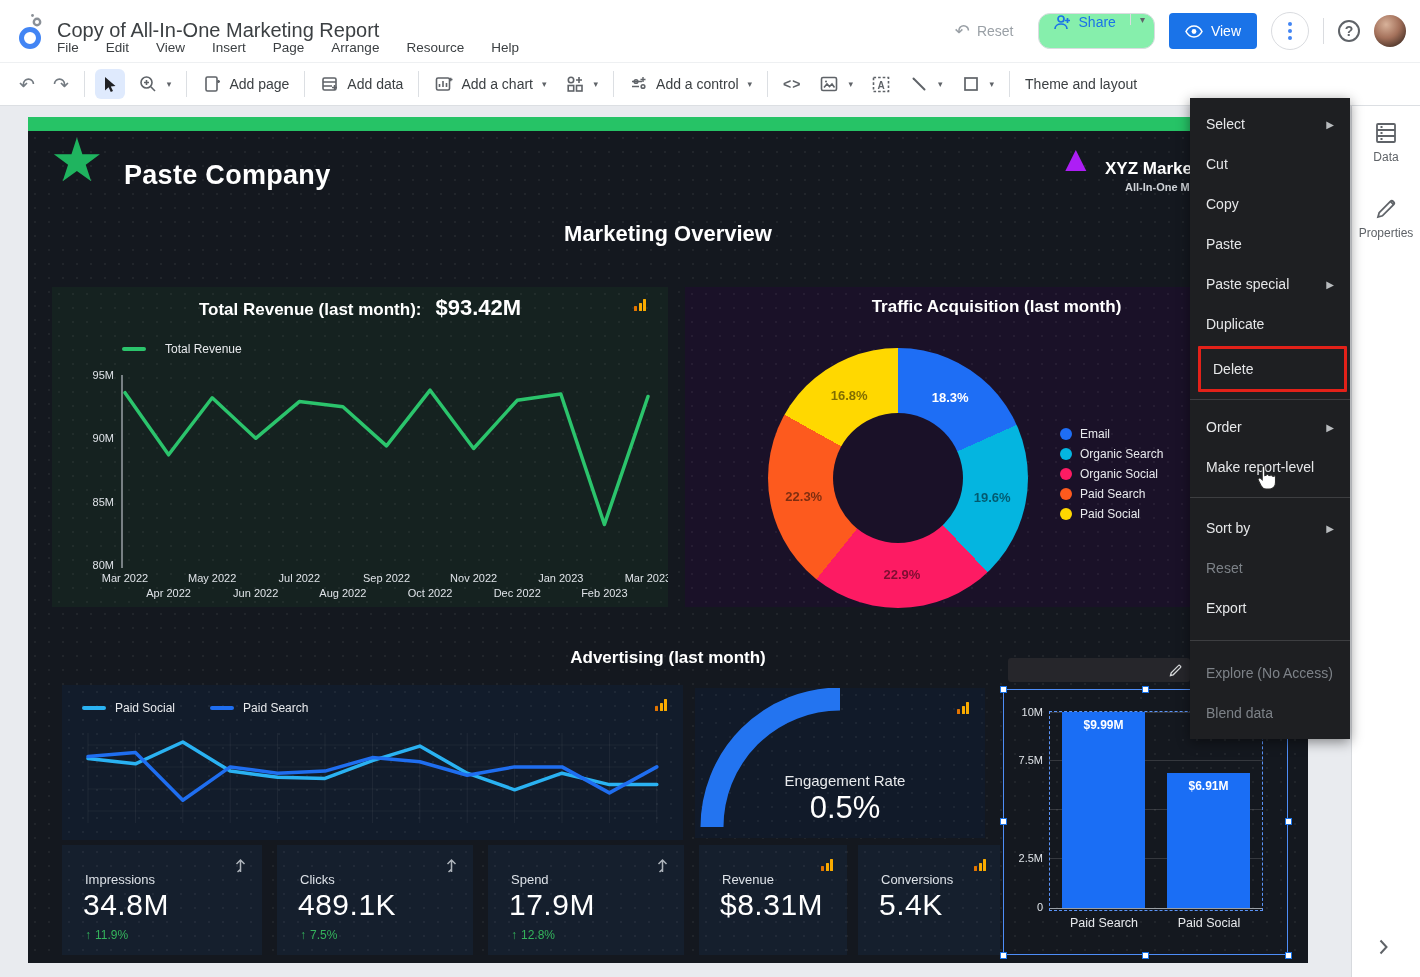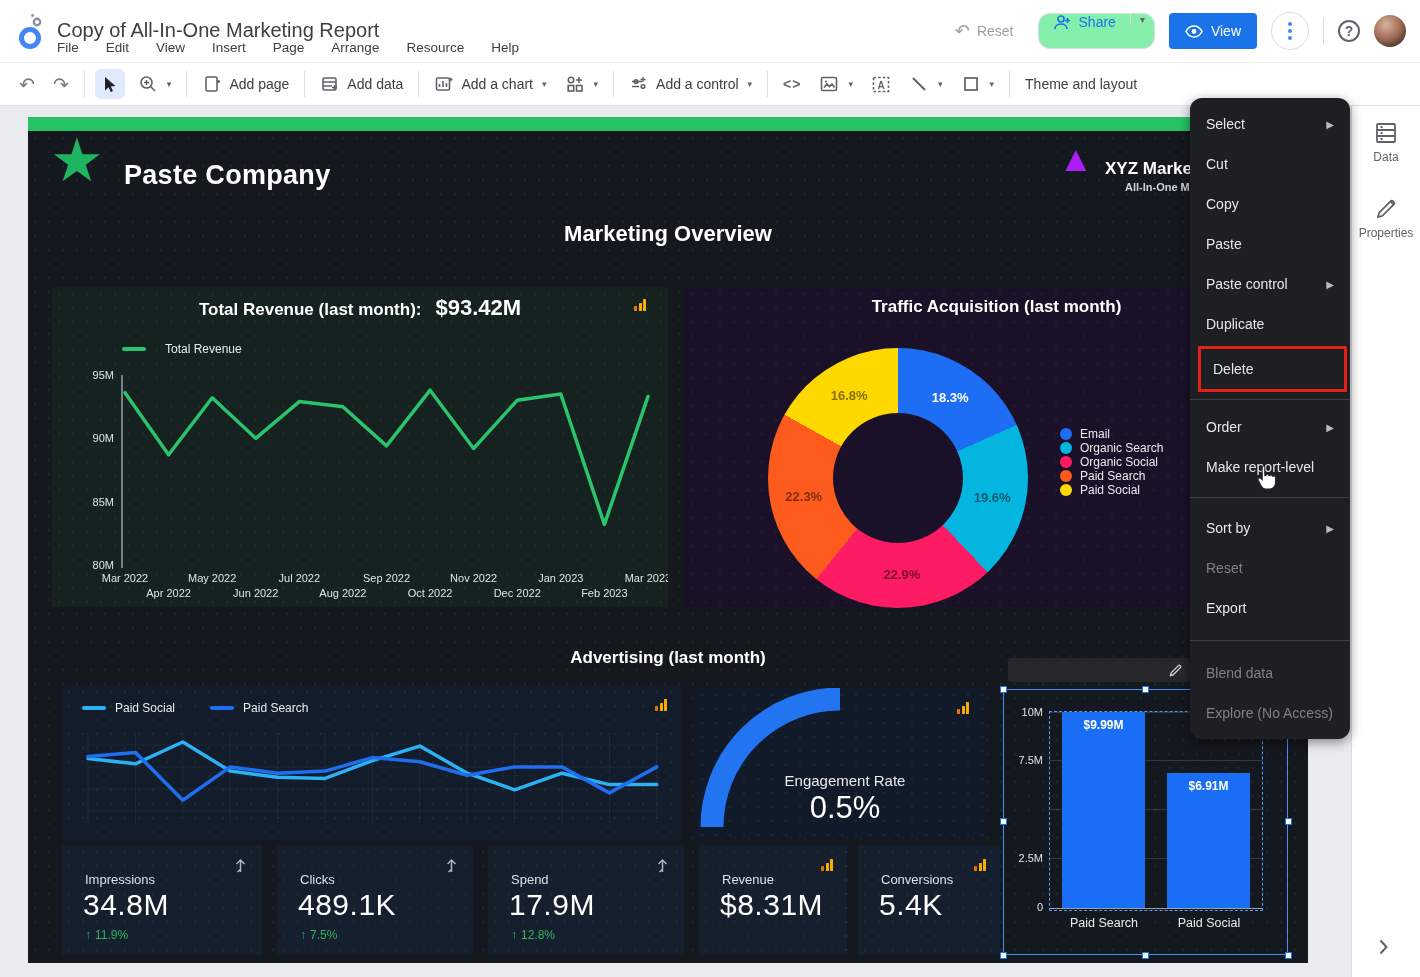--- a/index.html
+++ b/index.html
@@ -66,21 +66,21 @@
   .rev-title{font-size:17px;font-weight:bold;color:#fff;}
   .rev-value{font-size:22px;font-weight:bold;color:#fff;}
   .rev-legend{position:absolute;left:70px;top:55px;display:flex;align-items:center;gap:19px;font-size:12px;color:#e8eaed;}
   .legend-line{width:24px;height:4px;border-radius:2px;}
 
   
   .p-donut{left:657px;top:170px;width:623px;height:320px;background-color:#1a1128;}
   .donut-wrap{position:absolute;left:83px;top:61px;width:260px;height:260px;border-radius:50%;}
   .donut-hole{position:absolute;left:65px;top:65px;width:130px;height:130px;border-radius:50%;background:#1a1128;}
   .donut-label{position:absolute;font-size:13px;font-weight:bold;transform:translate(-50%,-50%);white-space:nowrap;}
-  .donut-legend{position:absolute;left:375px;top:140px;display:flex;flex-direction:column;}
+  .donut-legend{position:absolute;left:375px;top:140px;display:flex;flex-direction:column;gap:6px;}
   .donut-legend .dl-item{display:flex;align-items:center;gap:8px;font-size:12px;color:#e8eaed;}
   .dl-dot{width:12px;height:12px;border-radius:50%;}
 
   
   .adv-title{position:absolute;left:0;top:531px;width:1280px;text-align:center;font-size:17px;font-weight:bold;color:#fff;}
   .p-adv{left:34px;top:568px;width:621px;height:155px;background-color:#121c2b;}
   .adv-legend{position:absolute;left:20px;top:16px;display:flex;gap:35px;font-size:12px;color:#e8eaed;}
   .adv-legend .al-item{display:flex;align-items:center;gap:9px;}
 
   
@@ -109,21 +109,21 @@
   .float-toolbar{position:absolute;left:980px;top:541px;width:182px;height:24px;background:#26262b;border-radius:3px;z-index:4;
                  display:flex;align-items:center;justify-content:flex-end;padding-right:8px;}
 
   
   .sidebar{position:absolute;right:0;top:106px;width:69px;height:871px;background:#fff;border-left:1px solid #d7dade;z-index:10;}
   .side-group{position:absolute;left:0;width:100%;display:flex;flex-direction:column;align-items:center;gap:6px;color:#5f6368;}
   .side-label{font-size:12px;color:#5f6368;}
   .side-chevron{position:absolute;left:26px;top:832px;color:#5f6368;}
 
   
-  .ctx-menu{position:absolute;left:1190px;top:98px;width:160px;background:#1e1f22;border-radius:12px;z-index:50;
+  .ctx-menu{position:absolute;left:1190px;top:98px;width:160px;background:#1e1f22;border-radius:0;z-index:50;
             box-shadow:0 3px 12px rgba(0,0,0,.45);padding:6px 0;}
   .ctx-item{height:40px;display:flex;align-items:center;padding:0 16px;font-size:14px;font-weight:500;color:#e6e7e9;}
   .ctx-item .sub-arrow{margin-left:auto;color:#b8bbbe;font-size:10px;}
   .ctx-item.disabled{color:#7d8288;}
   .ctx-divider{border-top:1px solid rgba(255,255,255,0.14);height:0;}
   .d1{margin:7px 0;} .d2{margin:10px 0;} .d3{margin:12px 0;}
   .ctx-delete-box{margin:2px 3px 2px 8px;border:3px solid #e32119;border-radius:1px;}
   .ctx-delete-box .ctx-item{padding:0 12px;}
   .cursor-hand{position:absolute;left:1254px;top:465px;z-index:60;}
 
@@ -587,21 +587,21 @@
     <div class="ctx-item">
         <span>Cut</span>
       </div>
     <div class="ctx-item">
         <span>Copy</span>
       </div>
     <div class="ctx-item">
         <span>Paste</span>
       </div>
     <div class="ctx-item">
-        <span>Paste control</span>
+        <span>Paste special</span>
         <span class="sub-arrow">▶</span>
       </div>
     <div class="ctx-item">
         <span>Duplicate</span>
       </div>
     <div class="ctx-delete-box">
       <div class="ctx-item">
           <span>Delete</span>
         </div>
     </div>
@@ -619,24 +619,24 @@
         <span class="sub-arrow">▶</span>
       </div>
     <div class="ctx-item disabled">
         <span>Reset</span>
       </div>
     <div class="ctx-item">
         <span>Export</span>
       </div>
     <div class="ctx-divider d3"></div>
     <div class="ctx-item disabled">
+        <span>Explore (No Access)</span>
+      </div>
+    <div class="ctx-item disabled">
         <span>Blend data</span>
-      </div>
-    <div class="ctx-item disabled">
-        <span>Explore (No Access)</span>
       </div>
   </div>
 
   <span class="cursor-hand">
     <svg width="22" height="26" viewBox="0 0 22 26">
       <path d="M8.2 2.2 c0-1.6 2.6-1.6 2.6 0 V10.6 l1.3-.3 c.1-1.5 2.5-1.4 2.6.1 l1.2.25 c.3-1.2 2.3-.9 2.4.4 l1.2.3 c.5-.9 2-.5 2 .7 V17.2 c0 4-2.6 6.8-6.6 6.8 h-2.8 c-2.4 0-3.9-1.2-4.9-3.1 L4.3 15.3 c-.9-1.7 1.1-3.1 2.5-1.9 l1.4 1.3 Z" fill="#ffffff" stroke="#2a2a2a" stroke-width="1.1"></path>
     </svg>
   </span>
 
 </div>

